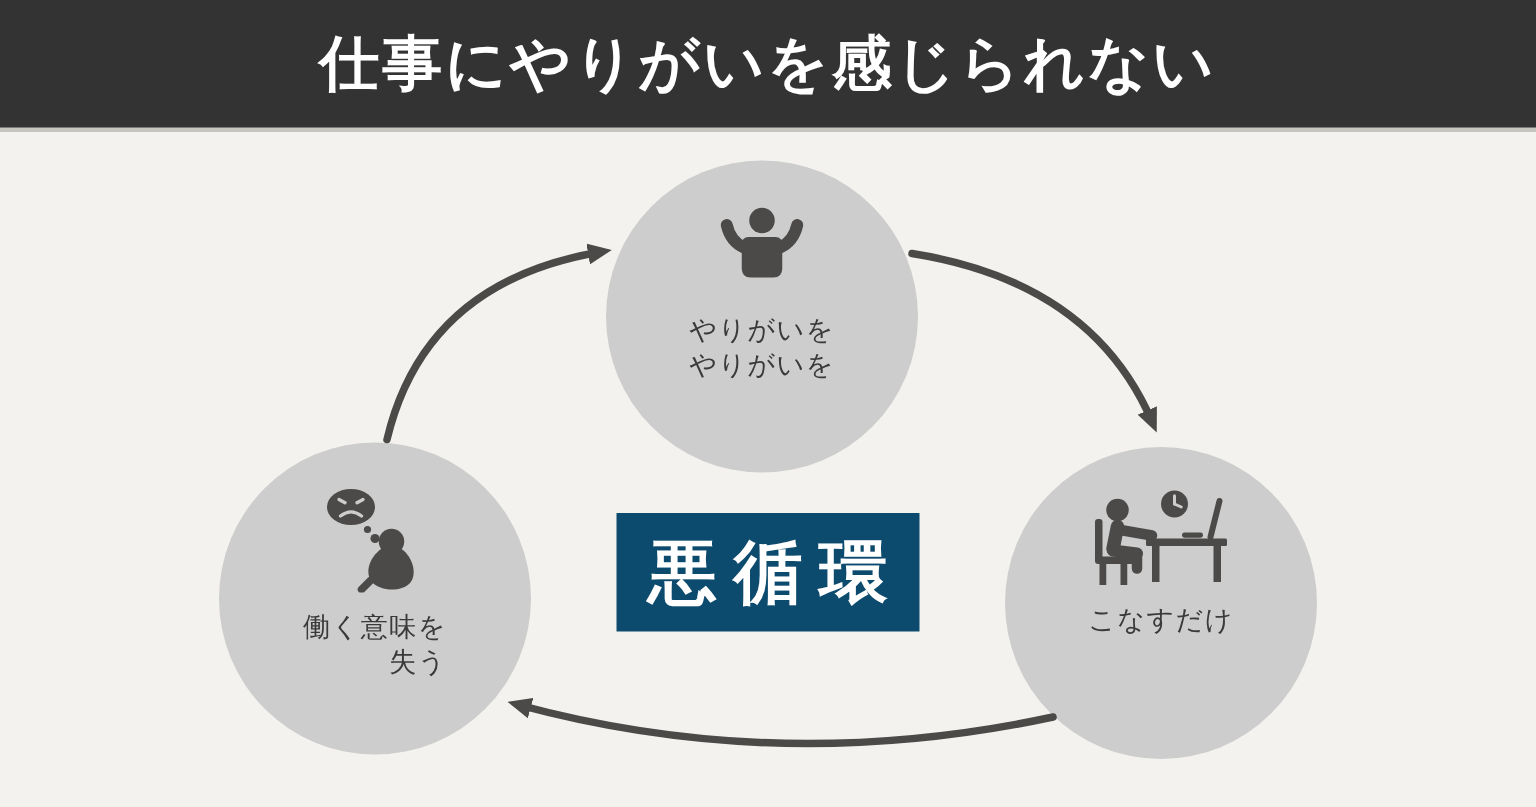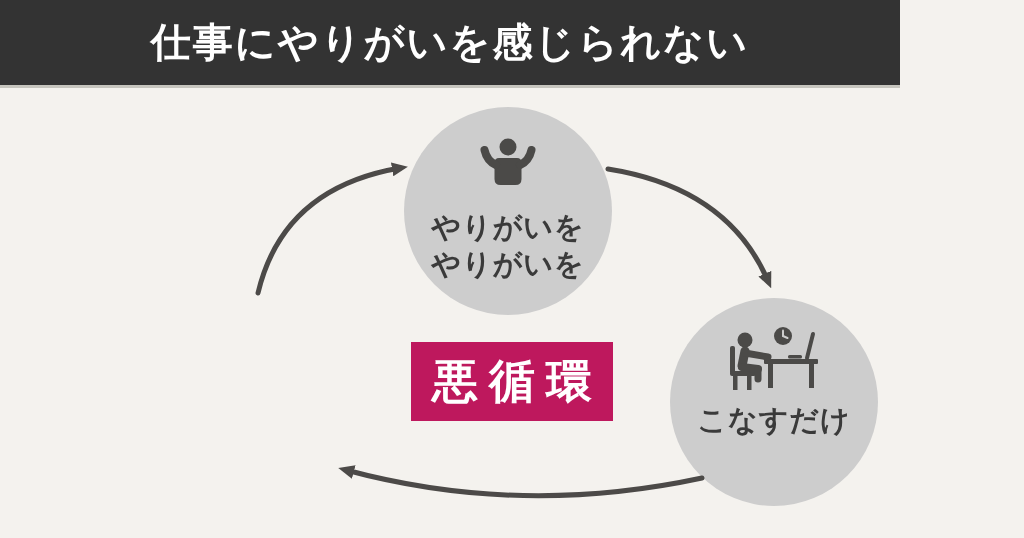--- a/index.html
+++ b/index.html
@@ -2,45 +2,45 @@
 <html><head>
 <meta charset="utf-8">
 <style>
   html,body { margin:0; padding:0; background:#f4f2ee; }
   .stage {
     position:relative; width:1024px; height:538px; overflow:hidden;
     background:#f4f2ee;
     font-family:"Liberation Sans", sans-serif;
   }
   .header {
-    position:absolute; top:0; left:0; width:900px; height:85px;
+    position:absolute; top:0; left:0; width:1024px; height:85px;
     background:#333333; border-bottom:3px solid #c6c5be;
     display:flex; align-items:center; justify-content:center;
     box-sizing:content-box;
   }
   .header .title {
     color:#ffffff; font-size:40px; font-weight:bold; letter-spacing:2px;
     margin:0; white-space:nowrap;
   }
   .node {
     position:absolute; width:208px; height:208px; border-radius:50%;
     background:#cdcdcd; box-sizing:border-box;
     display:flex; flex-direction:column; align-items:center;
   }
   .node-top   { left:404px; top:107px; padding-top:30px; }
   .node-left  { left:146px; top:295px; padding-top:30px; }
   .node-right { left:670px; top:298px; padding-top:28px; }
   .node .label {
-    margin-top:12px; font-size:29px; font-weight:bold; color:#3a3a3a;
+    margin-top:12px; font-size:18px; font-weight:normal; color:#3a3a3a;
     text-align:right; line-height:1.26; letter-spacing:1px;
   }
   .node .label span { display:block; }
   .center-box {
     position:absolute; left:411px; top:342px; width:202px; height:79px;
-    background:#be185d; display:flex; align-items:center; justify-content:center;
+    background:#0c4a6e; display:flex; align-items:center; justify-content:center;
   }
   .center-box .center-text {
     color:#ffffff; font-size:46px; font-weight:bold;
     letter-spacing:11px; padding-left:11px; white-space:nowrap;
   }
   .arrows { position:absolute; left:0; top:0; pointer-events:none; }
   .icon { display:block; }
 </style>
 </head>
 <body>
@@ -61,20 +61,41 @@
         <path d="M21 28 Q12 24 9.5 13"></path>
         <path d="M45 28 Q54 24 56.5 13"></path>
       </g>
     </svg>
     <div class="label">
       <span>やりがいを</span>
       <span>やりがいを</span>
     </div>
   </div>
 
+  <div class="node node-left">
+    <svg class="icon" width="74" height="70" viewBox="0 0 74 70">
+      <g fill="#4b4a48" stroke="none">
+        <ellipse cx="21" cy="13" rx="16" ry="12"></ellipse>
+        <circle cx="32" cy="28" r="2.4"></circle>
+        <circle cx="37" cy="34" r="3"></circle>
+        <circle cx="48" cy="36" r="8.5"></circle>
+        <path d="M41 41 C33 47 30 57 35 63 C40 69 54 70 60 64 C65 59 63 48 56 42 C51 38 45 38 41 41 Z"></path>
+      </g>
+      <g fill="none" stroke="#cdcdcd" stroke-width="2.2" stroke-linecap="round">
+        <path d="M13 8 l4 2.2"></path>
+        <path d="M29 8 l-4 2.2"></path>
+        <path d="M14 19 Q21 13.5 28 19"></path>
+      </g>
+      <path d="M34 62 L28 68" fill="none" stroke="#4b4a48" stroke-width="5" stroke-linecap="round"></path>
+    </svg>
+    <div class="label">
+      <span>働く意味を</span>
+      <span>失う</span>
+    </div>
+  </div>
 
   <div class="node node-right">
     <svg class="icon" width="92" height="64" viewBox="0 0 92 64">
       <g fill="#4b4a48" stroke="none">
         <circle cx="55" cy="10" r="9"></circle>
         <rect x="60" y="29" width="14" height="3.5" rx="1.6"></rect>
         <rect x="36" y="33" width="54" height="5" rx="1"></rect>
         <rect x="40" y="38" width="5" height="24"></rect>
         <rect x="81" y="38" width="5" height="24"></rect>
         <circle cx="17" cy="14" r="7.5"></circle>

